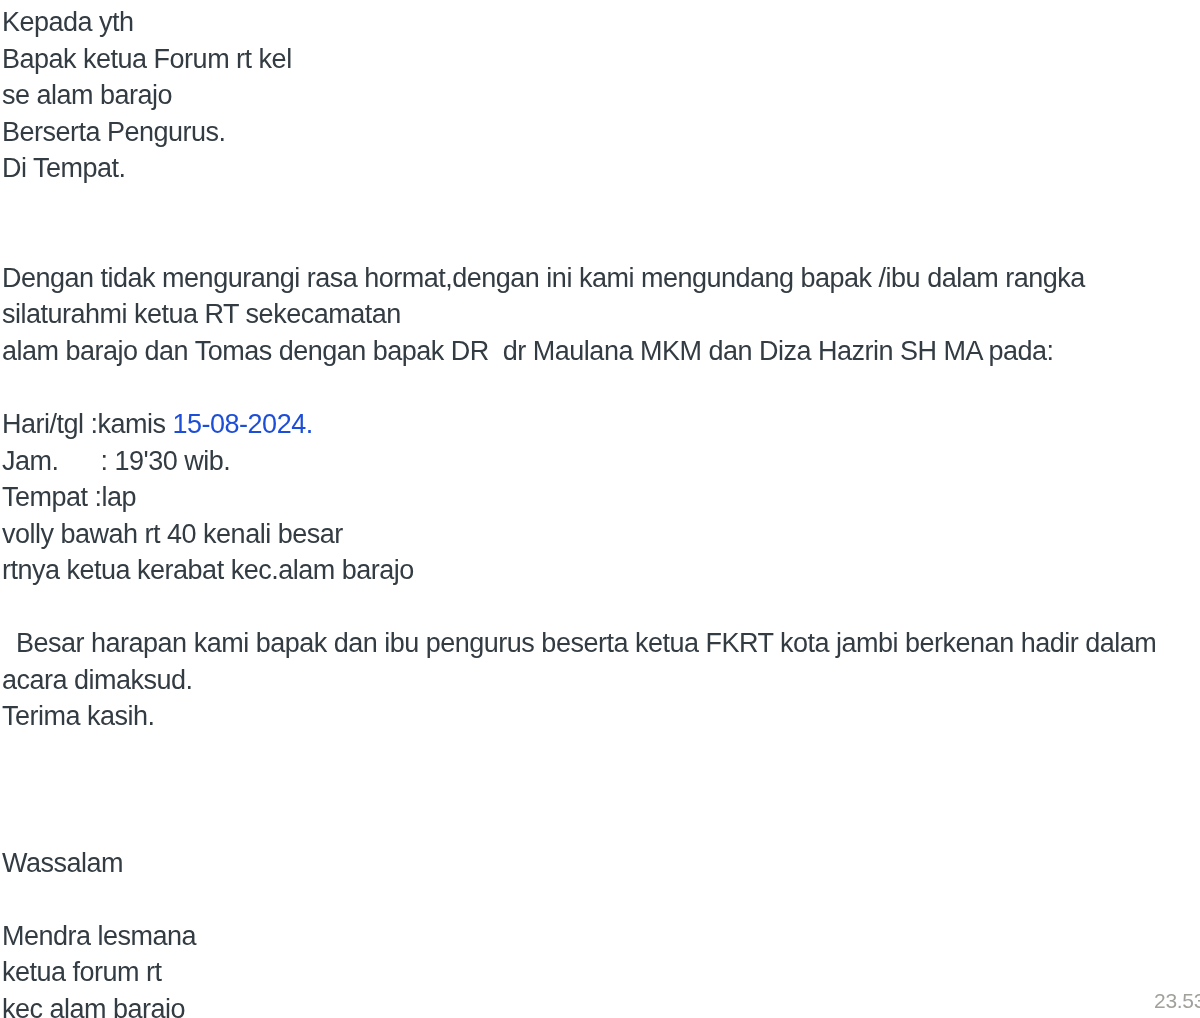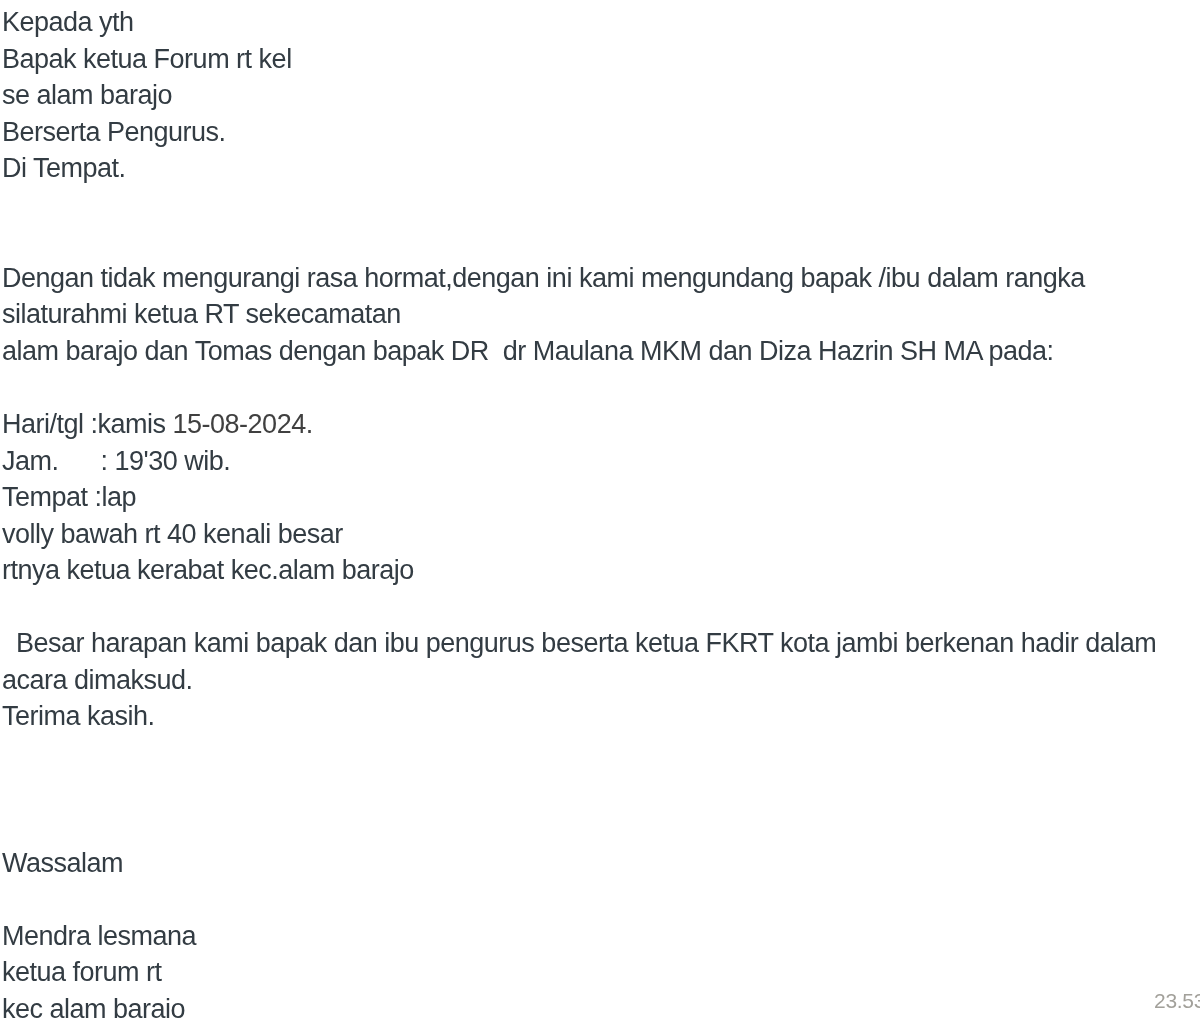--- a/index.html
+++ b/index.html
@@ -25,21 +25,21 @@
     font-size: 27px;
     line-height: 36.55px;
     letter-spacing: -0.5px;
     white-space: pre;
   }
   .message-line {
     height: 36.55px;
     white-space: pre;
   }
   .seg-link {
-    color: #404040;
+    color: #1d4ed8;
     cursor: pointer;
     margin-top: 18px;
   }
   .message-timestamp {
     position: absolute;
     left: 1154px;
     top: 989px;
     font-size: 21px;
     letter-spacing: -0.3px;
     color: #a2a09a;

